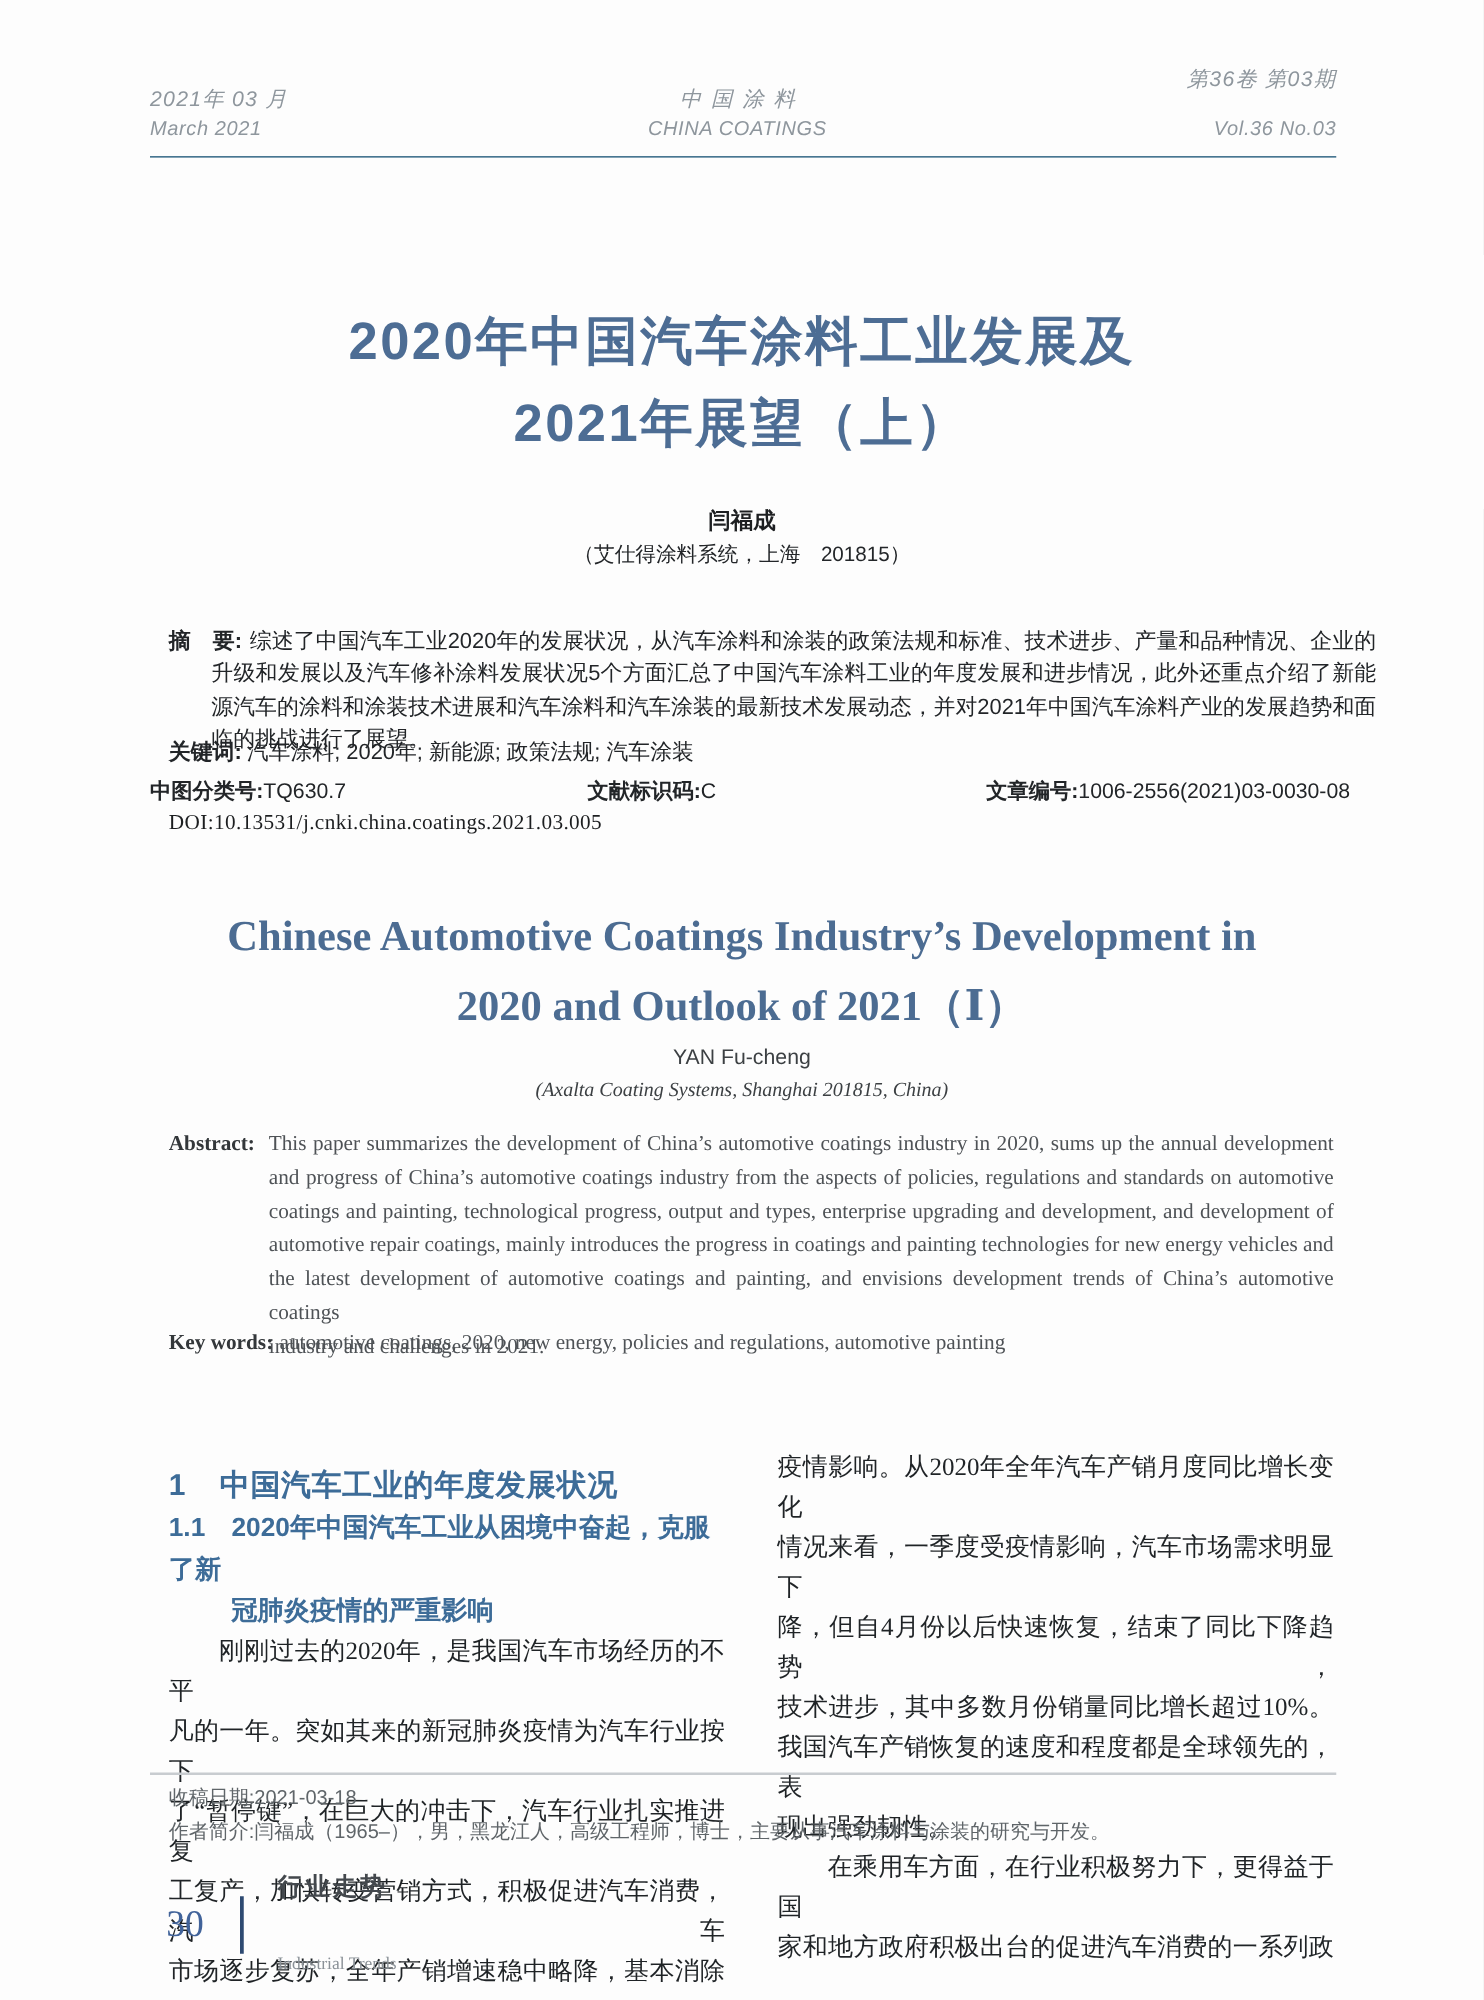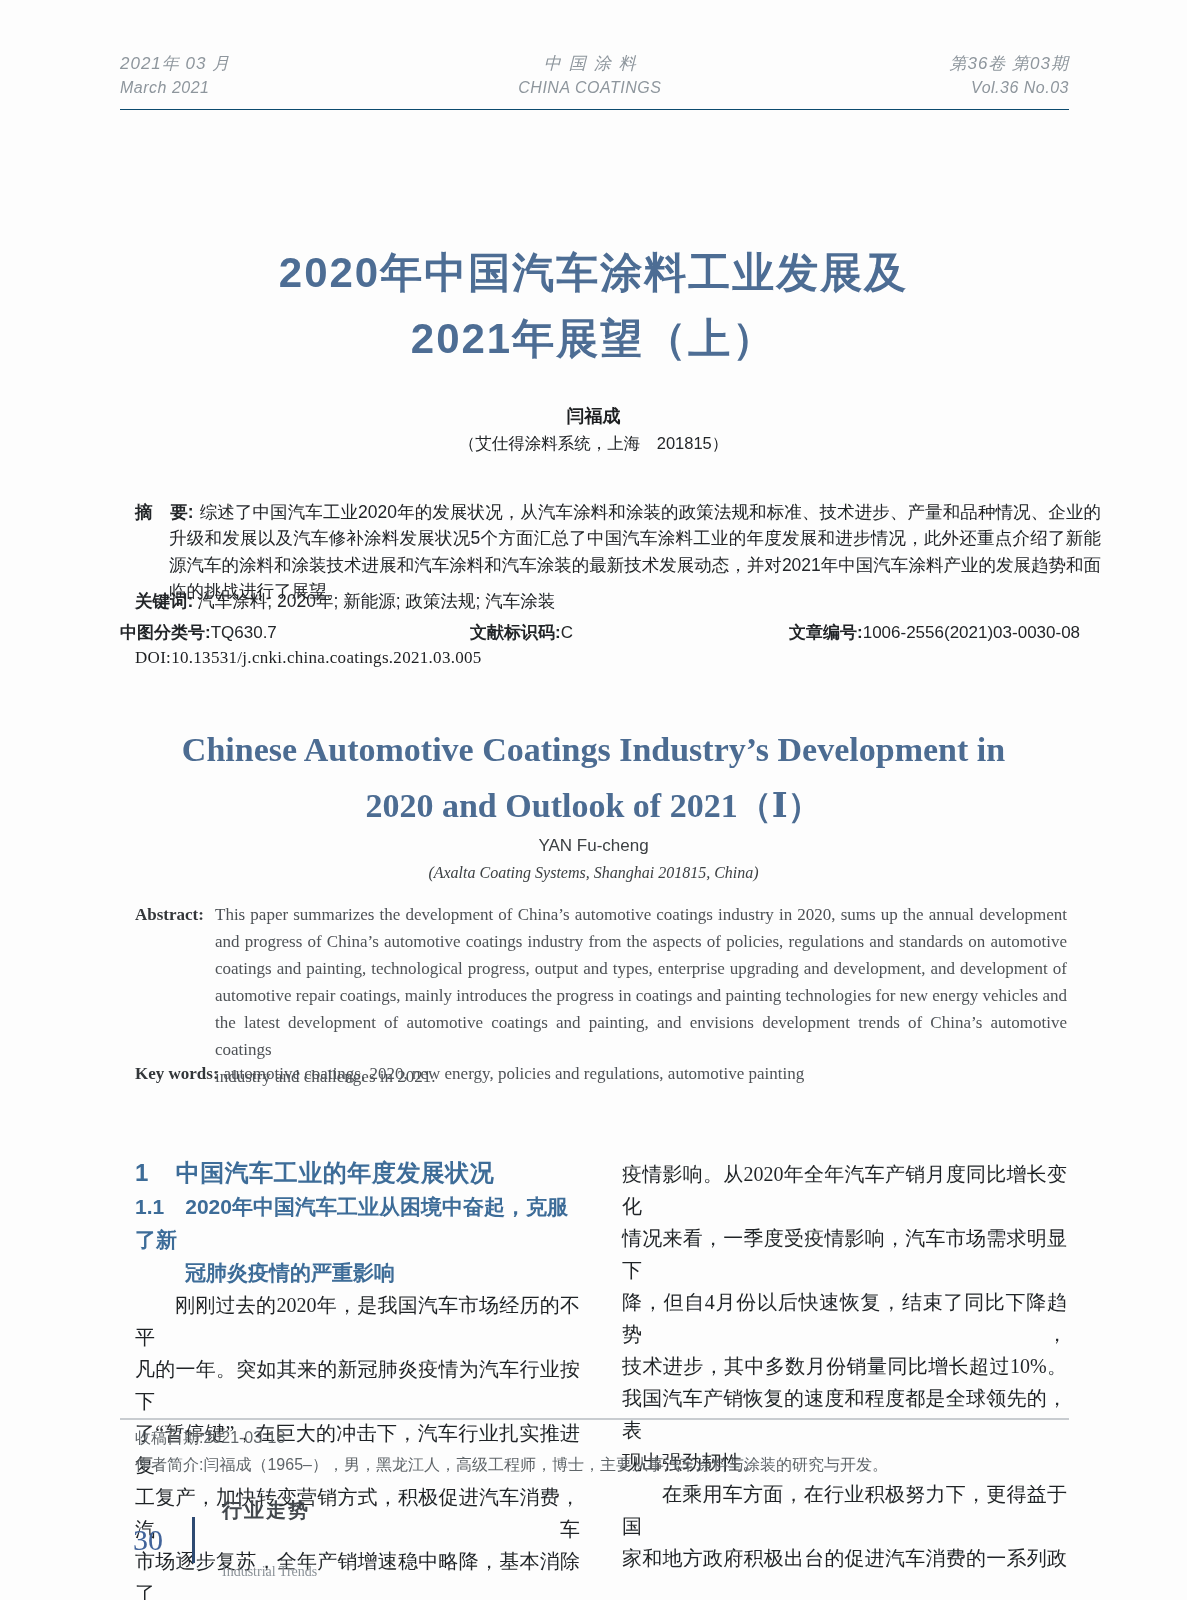--- a/index.html
+++ b/index.html
@@ -15,21 +15,21 @@
   
   .header{
     position:absolute;top:52px;left:120px;right:118px;
     display:flex;justify-content:space-between;align-items:flex-end;
     padding-bottom:9px;border-bottom:1px solid #0c4a6e;
     color:#8e969d;font-size:17px;line-height:24px;font-style:italic;
   }
   .header .cell{display:flex;flex-direction:column;}
   .header .c-left{text-align:left;}
   .header .c-center{text-align:center;}
-  .header .c-right{text-align:right;}
+  .header .c-right{text-align:right;gap:16px;}
   .header .cn{letter-spacing:1px;}
   .header .c-center .cn{letter-spacing:8px;text-indent:8px;}
   .header .en{font-size:16px;letter-spacing:0.5px;}
   
   .title-cn{
     position:absolute;top:240px;left:0;right:0;text-align:center;
     font-size:42px;font-weight:700;color:#4d6d94;line-height:66px;letter-spacing:2px;
   }
   .author-cn{position:absolute;top:404px;left:0;right:0;text-align:center;
     font-size:18px;font-weight:700;color:#1d1f21;}
@@ -75,21 +75,21 @@
   .abs-en .lines>div{padding-left:80px;text-align:justify;text-align-last:justify;}
   .abs-en .lines>div.noj{text-align-last:left;}
   .kw-en{position:absolute;top:1064px;left:135px;width:932px;
     font-family:"Liberation Serif","DejaVu Serif",serif;
     font-size:17px;color:#4e5256;}
   .kw-en b{font-weight:700;color:#33373a;margin-right:5px;}
   
   .columns{position:absolute;top:1156px;left:135px;width:932px;
     display:flex;gap:42px;}
   .col{width:445px;}
-  .h1{font-size:24px;font-weight:700;color:#3d6c98;line-height:34px;letter-spacing:0.5px;}
+  .h1{font-size:24px;font-weight:700;color:#3d6c98;line-height:34px;letter-spacing:0.5px;margin-top:16px;}
   .h1 .num{margin-right:27px;}
   .h2{font-size:21px;font-weight:700;color:#3d6c98;line-height:33px;}
   .h2 .num{margin-right:21px;}
   .h2 .l2{padding-left:50px;}
   .bodycol{font-family:"Liberation Serif","DejaVu Serif",serif;
     font-size:20px;line-height:32px;color:#1f2326;}
   .bodycol>div{text-align:justify;text-align-last:justify;}
   .bodycol>div.noj{text-align-last:left;}
   .bodycol>div.ind{text-indent:2em;}
   .col-right .bodycol{padding-top:2px;}

